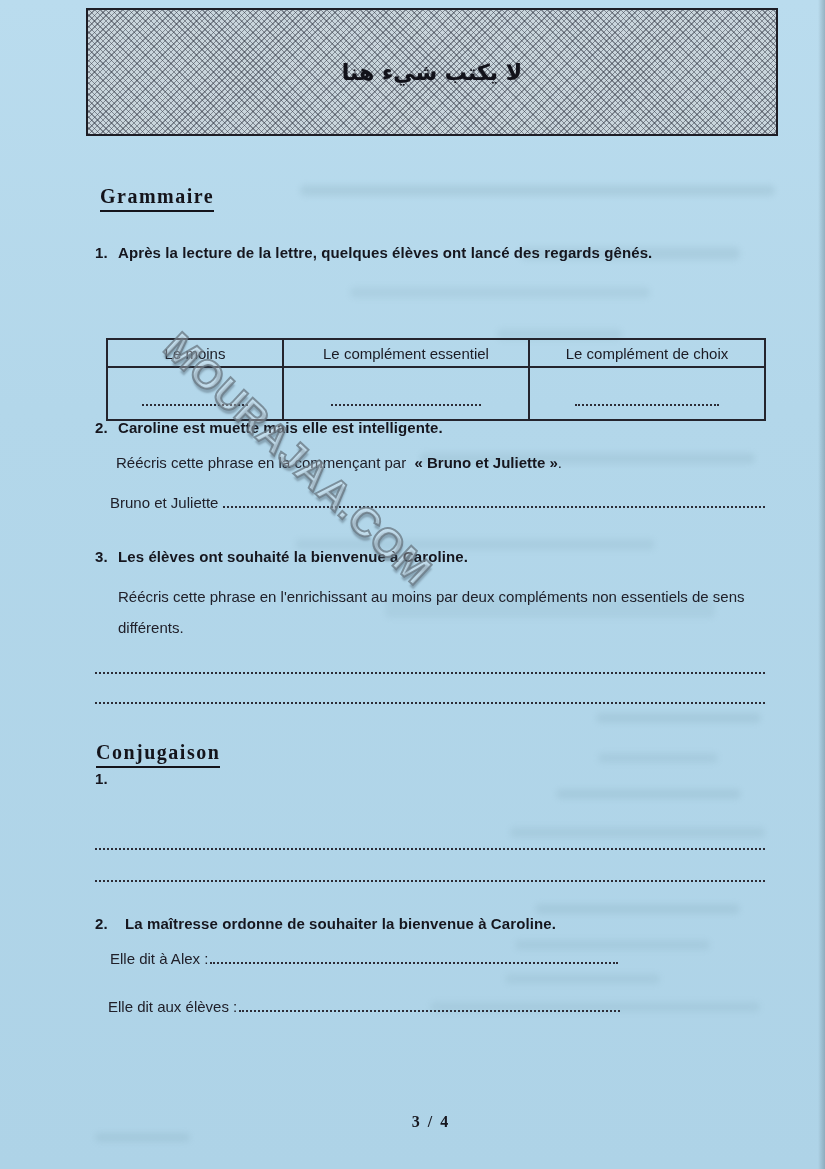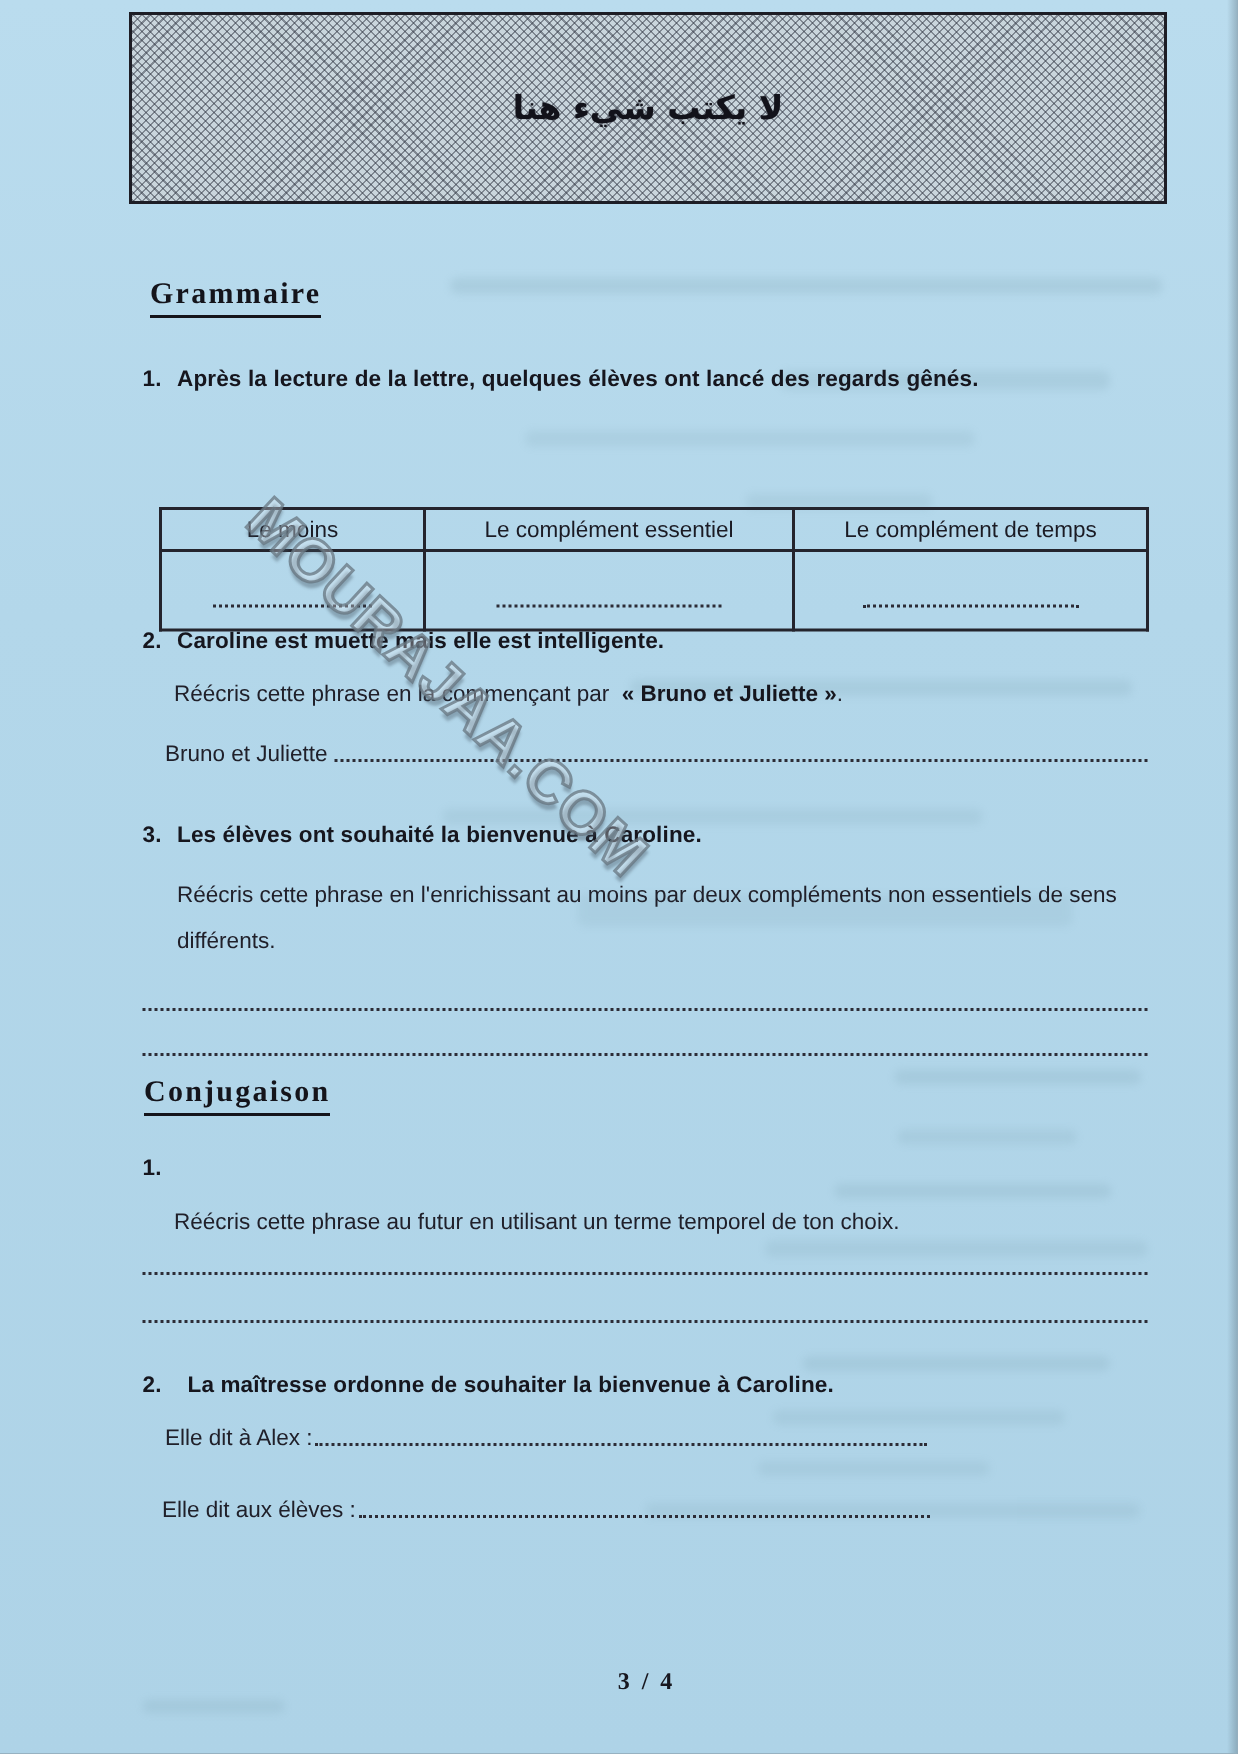--- a/index.html
+++ b/index.html
@@ -104,21 +104,21 @@
   <table class="gtable">
     <colgroup>
         <col style="width:176px">
         <col style="width:246px">
         <col style="width:236px">
       </colgroup>
     <thead>
       <tr>
         <th>Le moins</th>
         <th>Le complément essentiel</th>
-        <th>Le complément de temps</th>
+        <th>Le complément de choix</th>
       </tr>
     </thead>
     <tbody>
       <tr>
         <td><span class="dotseg"></span></td>
         <td><span class="dotseg"></span></td>
         <td><span class="dotseg"></span></td>
       </tr>
     </tbody>
   </table>
@@ -137,26 +137,25 @@
     <span class="num">3.</span>
     <span>Les élèves ont souhaité la bienvenue à Caroline.</span>
   </div>
   <div class="instr" style="left:118px;top:584px;line-height:25px;">
     <div>Réécris cette phrase en l'enrichissant au moins par deux compléments non essentiels de sens</div>
     <div style="margin-top:6px;">différents.</div>
   </div>
   <div class="dotline" style="left:95px;top:672px;width:670px;"></div>
   <div class="dotline" style="left:95px;top:702px;width:670px;"></div>
 
-  <h2 class="sec" style="left:96px;top:700px;">Conjugaison</h2>
+  <h2 class="sec" style="left:96px;top:724px;">Conjugaison</h2>
 
   <div class="q bold" style="left:95px;top:770px;width:680px;">
     <span class="num">1.</span>
   </div>
-  <div class="instr" style="left:116px;top:800px;">Réécris cette phrase au futur en utilisant un terme temporel de ton choix.</div>
   <div class="dotline" style="left:95px;top:848px;width:670px;"></div>
   <div class="dotline" style="left:95px;top:880px;width:670px;"></div>
 
   <div class="q bold" style="left:95px;top:915px;width:680px;">
     <span class="num" style="width:30px;">2.</span>
     <span>La maîtresse ordonne de souhaiter la bienvenue à Caroline.</span>
   </div>
   <div class="ansrow" style="left:110px;top:950px;width:508px;">
     <span>Elle dit à Alex :</span>
     <span class="lead" style="margin-left:2px;"></span>

